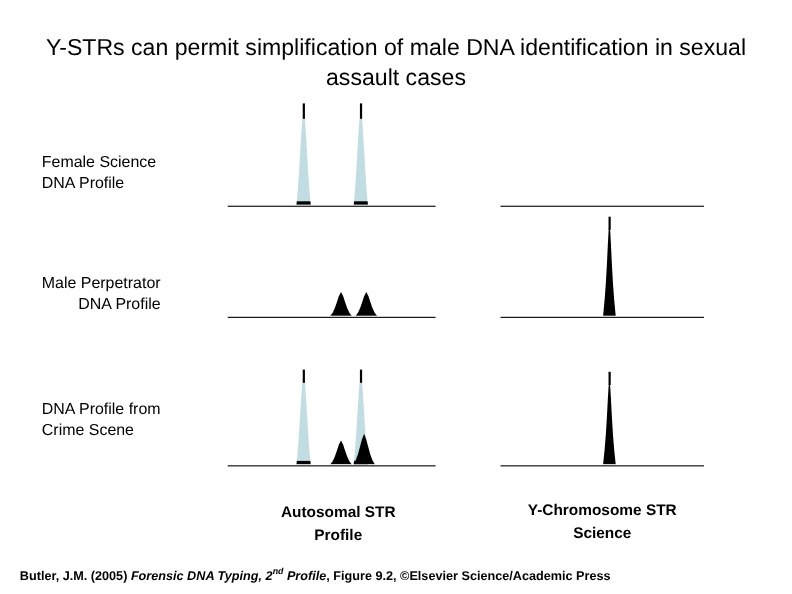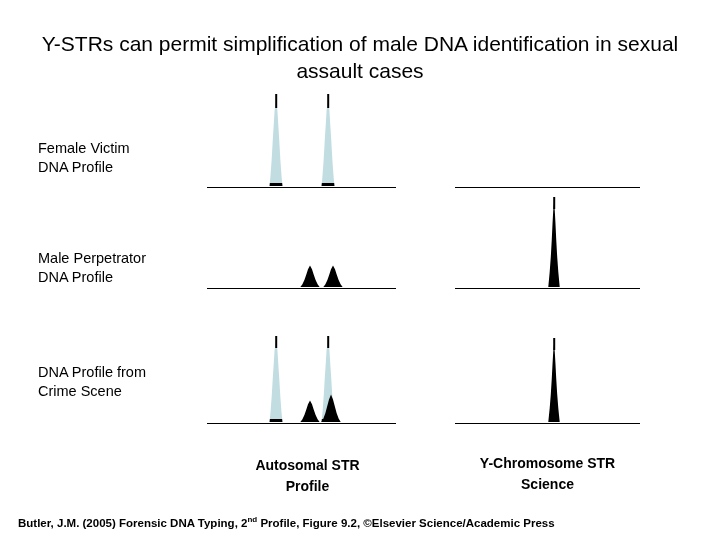--- a/index.html
+++ b/index.html
@@ -27,21 +27,21 @@
   .row-label{
     position:absolute;
     left:38px;
     font-size:14.5px;
     line-height:19px;
     font-weight:400;
     color:#000;
     white-space:pre-line;
   }
   #label-female{top:139px;}
-  #label-male{top:249px;}
+  #label-male{top:249px;text-align:right;}
   #label-crime{top:363px;}
 
   
   .no-signal{
     position:absolute;
     left:468px;top:140px;
     font-size:13px;
     font-style:italic;
     color:#000;
   }
@@ -104,31 +104,31 @@
 
   
   .citation{
     position:absolute;
     left:18px;top:515px;
     font-size:11.5px;
     font-weight:bold;
     color:#000;
     white-space:nowrap;
   }
-  .citation .ital{}
+  .citation .ital{font-style:italic;}
   .citation sup{font-size:8px;vertical-align:super;}
 </style>
 </head>
 <body>
 
 <div id="slide">
 
   <div class="title">Y-STRs can permit simplification of male DNA identification in sexual assault cases</div>
 
-  <div class="row-label" id="label-female">Female Victim
+  <div class="row-label" id="label-female">Female Science
 DNA Profile</div>
 
   <div class="panel" style="left:207px;top:100px;width:189px;height:88px;">
     <div class="baseline" style="width:189px;"></div>
     <div class="peak blue" style="left:60px;width:18px;height:86px;">
       <div class="foot"></div>
     </div>
     <div class="spire" style="left:69px;bottom:80px;height:14px;"></div>
     <div class="peak blue" style="left:112px;width:18px;height:86px;">
       <div class="foot"></div>

